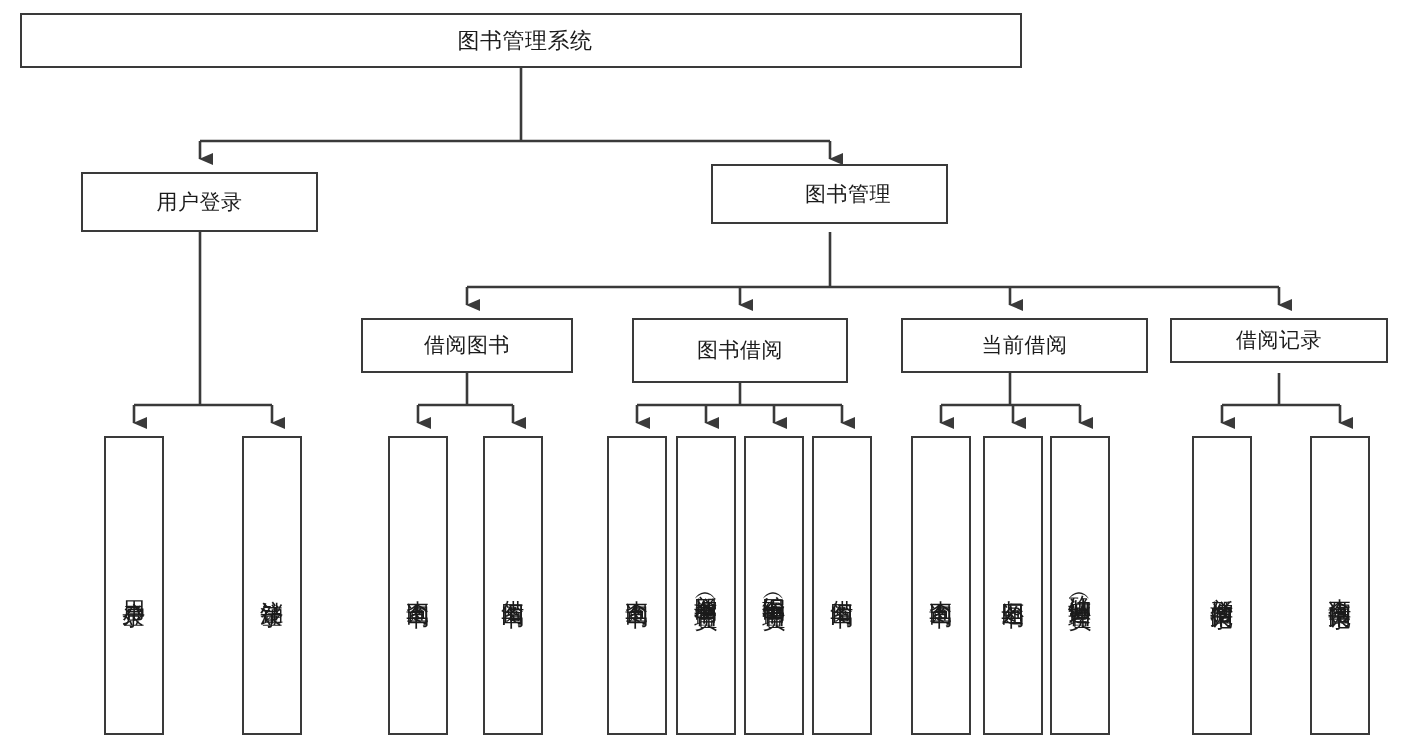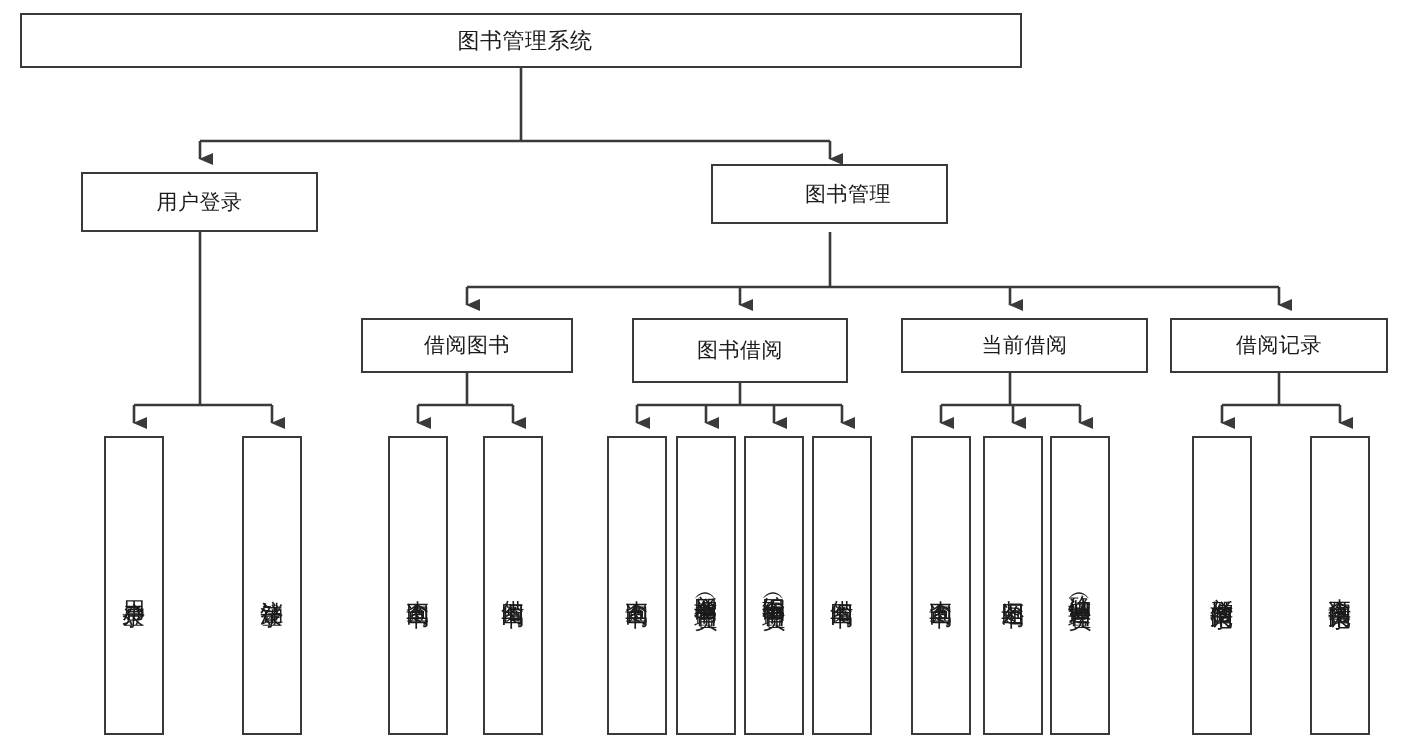--- a/index.html
+++ b/index.html
@@ -134,21 +134,21 @@
       </div>
       <div class="node horiz" style="left: 361px; top: 318px; width: 212px; height: 55px;">
         <span class="label">借阅图书</span>
       </div>
       <div class="node horiz" style="left: 632px; top: 318px; width: 216px; height: 65px;">
         <span class="label">图书借阅</span>
       </div>
       <div class="node horiz" style="left: 901px; top: 318px; width: 247px; height: 55px;">
         <span class="label">当前借阅</span>
       </div>
-      <div class="node horiz" style="left: 1170px; top: 318px; width: 218px; height: 55px;">
+      <div class="node horiz" style="left: 1170px; top: 318px; width: 218px; height: 45px;">
         <span class="label">借阅记录</span>
       </div>
       <div class="node leaf" style="left: 104px; top: 436px; width: 60px; height: 299px;">
         <span class="label">用户登录</span>
       </div>
       <div class="node leaf" style="left: 242px; top: 436px; width: 60px; height: 299px;">
         <span class="label">注销登录</span>
       </div>
       <div class="node leaf" style="left: 388px; top: 436px; width: 60px; height: 299px;">
         <span class="label">查询图书</span>

